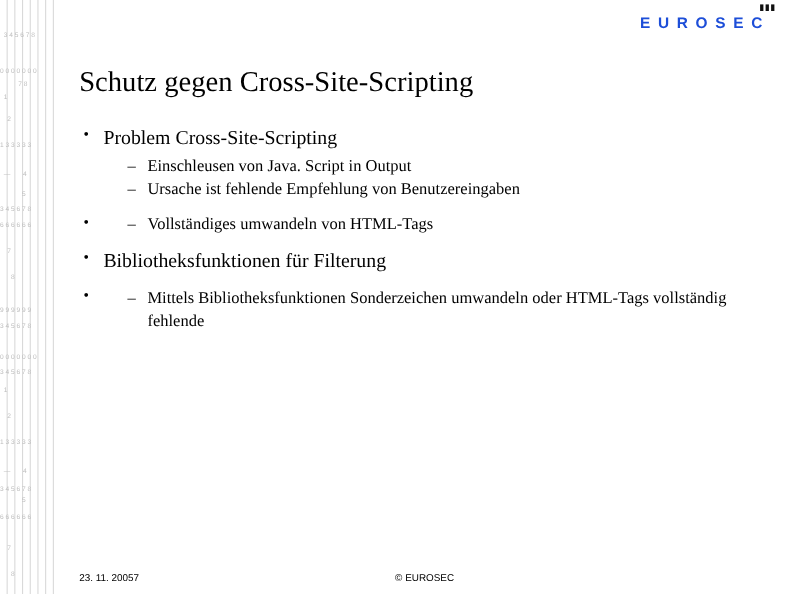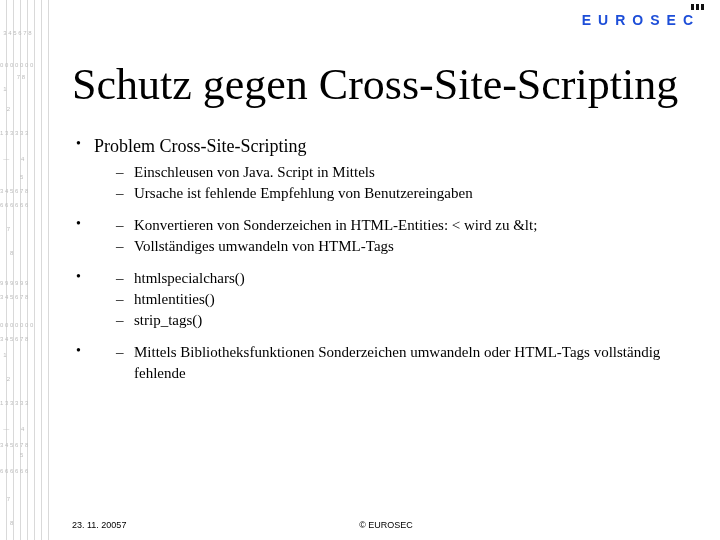--- a/index.html
+++ b/index.html
@@ -41,21 +41,21 @@
     position:absolute;right:-4px;top:-8px;
     display:flex;gap:2px;
   }
   .logo .dots i{
     display:block;width:3px;height:6px;background:#111;
   }
   .content{
     position:absolute;left:72px;right:22px;top:60px;bottom:40px;
   }
   .title{
-    font-size:44px;font-weight:400;
+    font-size:26px;font-weight:400;
     margin:0 0 24px 0;
     line-height:1.15;
   }
   .bullets{list-style:none;padding:0;margin:0}
   .bullets>li{
     position:relative;padding-left:22px;
     font-size:18px;line-height:1.3;
     margin-bottom:2px;
     margin-top:11px;
   }
@@ -132,38 +132,33 @@
     </span>
 </div>
 
 <div class="content">
   <h1 class="title">Schutz gegen Cross-Site-Scripting</h1>
   <ul class="bullets">
 
     <li>
       <span>Problem Cross-Site-Scripting</span>
       <ul class="sub">
-        <li>Einschleusen von Java. Script in Mittels</li>
+        <li>Einschleusen von Java. Script in Output</li>
         <li>Ursache ist fehlende Empfehlung von Benutzereingaben</li>
       </ul>
     </li>
 
     <li>
       <ul class="sub">
-        <li>Konvertieren von Sonderzeichen in HTML-Entities: &lt; wird zu &amp;lt;</li>
         <li>Vollständiges umwandeln von HTML-Tags</li>
       </ul>
     </li>
 
     <li>
-      <ul class="sub">
-        <li>htmlspecialchars()</li>
-        <li>htmlentities()</li>
-        <li>strip_tags()</li>
-      </ul>
+      <span>Bibliotheksfunktionen für Filterung</span>
     </li>
 
     <li>
       <ul class="sub">
         <li>Mittels Bibliotheksfunktionen Sonderzeichen umwandeln oder HTML-Tags vollständig fehlende</li>
       </ul>
     </li>
 
   </ul>
 </div>

